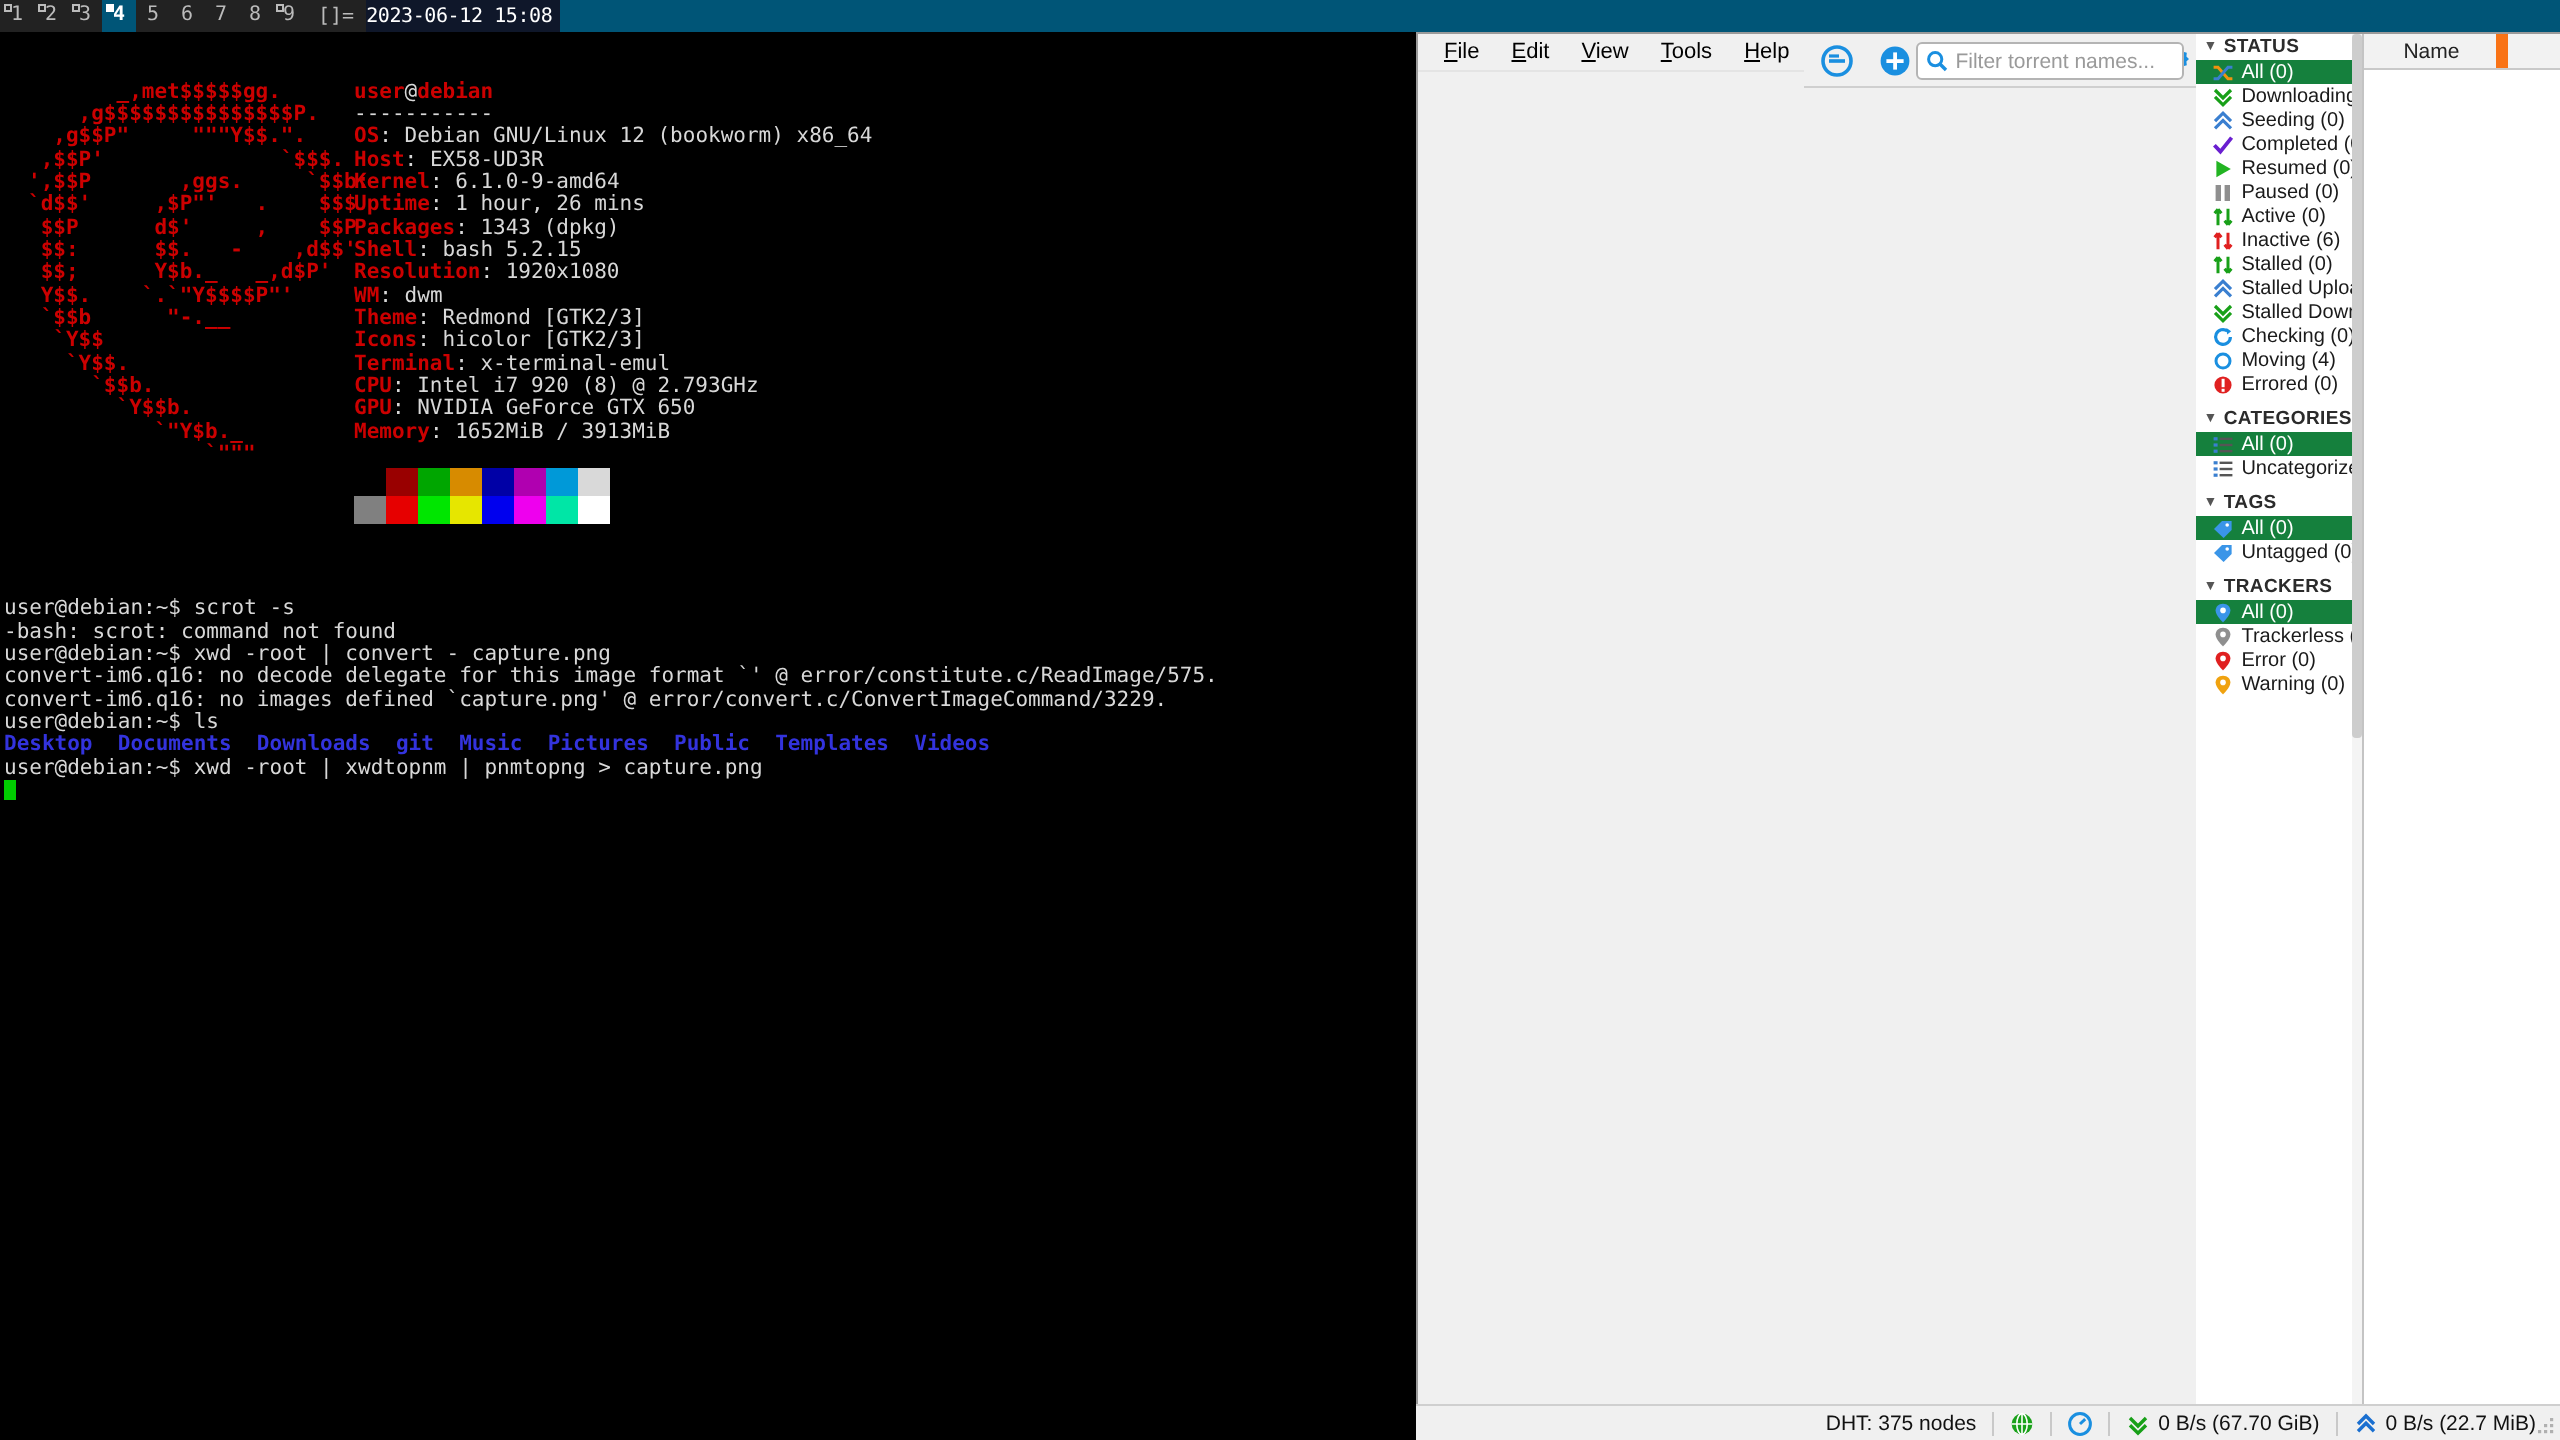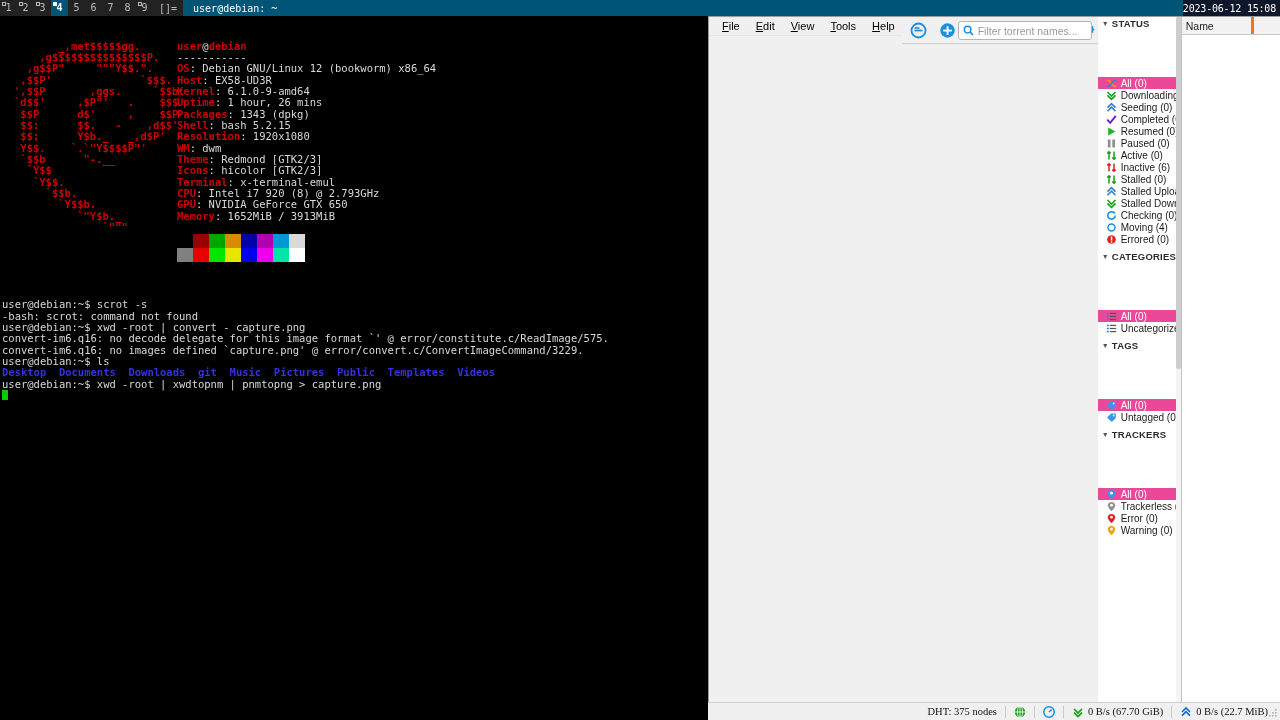--- a/index.html
+++ b/index.html
@@ -116,31 +116,31 @@
     display: flex; align-items: center; gap: 3px;
     height: 13px; padding-left: 4px; font-size: 9.5px; font-weight: bold;
     color: #2b2b2b; letter-spacing: 0.2px;
   }
   .arrow { font-size: 7px; color: #555; line-height: 1; }
   .sb-item {
     display: flex; align-items: center; gap: 4px;
     height: 12px; padding-left: 8px; font-size: 10px; color: #1a1a1a;
     white-space: nowrap; overflow: hidden; cursor: default;
   }
-  .sb-item.sel { background: #ec4899; color: #fff; margin-top: 47px; }
+  .sb-item.sel { background: #15803d; color: #fff; }
   .sb-item .ico { width: 11px; height: 11px; flex: none; display: flex; align-items: center; justify-content: center; }
   .sb-gap { height: 5px; }
 
   
   #tablewrap { flex: 1; display: flex; flex-direction: column; background: #fff; min-width: 0; }
   #thead { display: flex; height: 18px; background: #f2f2f2; border-bottom: 1px solid #c9c9c9; }
   .th {
-    font-size: 10.5px; color: #222; padding: 0 4px;
+    font-size: 10.5px; color: #222; padding: 0 20px;
     display: flex; align-items: center; height: 100%;
-    border-right: 3px solid #f97316; white-space: nowrap; overflow: hidden;
+    border-right: 6px solid #f97316; white-space: nowrap; overflow: hidden;
   }
   .th.r { justify-content: flex-end; }
   #tbody { flex: 1; background: #fff; }
   #hscroll {
     height: 15px; background: #f0f0f0; border-top: 1px solid #d0d0d0;
     display: flex; align-items: center; position: relative;
   }
   .sbtn { width: 13px; height: 13px; display: flex; align-items: center; justify-content: center; font-size: 7px; color: #555; }
   #htrack { flex: 1; height: 13px; background: #f6f6f6; position: relative; }
   #hthumb { position: absolute; left: 0; top: 0; width: 60%; height: 13px; background: #fff; border: 1px solid #c6c6c6; }
@@ -160,21 +160,21 @@
 
   
   #statusbar {
     position: absolute; left: 708px; top: 702px; width: 572px; height: 18px;
     background: #f0f0f0; border-top: 1px solid #cfcfcf;
     display: flex; align-items: center; justify-content: flex-end;
     gap: 8px; padding-right: 12px;
     font-family: "Liberation Sans", sans-serif; font-size: 10.5px; color: #111;
   }
   .stsep { width: 1px; height: 12px; background: #c9c9c9; }
-  .stitem { display: flex; align-items: center; gap: 4px; white-space: nowrap; font-family: Liberation Serif, serif; }
+  .stitem { display: flex; align-items: center; gap: 4px; white-space: nowrap; }
   #grip { position: absolute; right: 2px; bottom: 2px; width: 10px; height: 10px; }
 </style>
 </head>
 <body>
 
 <div id="root">
 
   <div id="dwmbar">
     <div class="tags" id="dwm-tags">
         <div class="tag">
@@ -204,21 +204,20 @@
         </div>
         <div class="tag">
           <span>8</span>
         </div>
         <div class="tag">
           <span class="occ"></span>
           <span>9</span>
         </div>
       </div>
     <div class="layout">[]=</div>
-    <div class="wintitle">user@debian: ~</div>
     <div class="statusarea">2023-06-12 15:08</div>
   </div>
 
   <div id="terminal">
     <div id="neofetch">
       <div id="ascii">       _,met$$$$$gg.
     ,g$$$$$$$$$$$$$$$P.
   ,g$$P"     """Y$$.".
  ,$$P'              `$$$.
 ',$$P       ,ggs.     `$$b:

